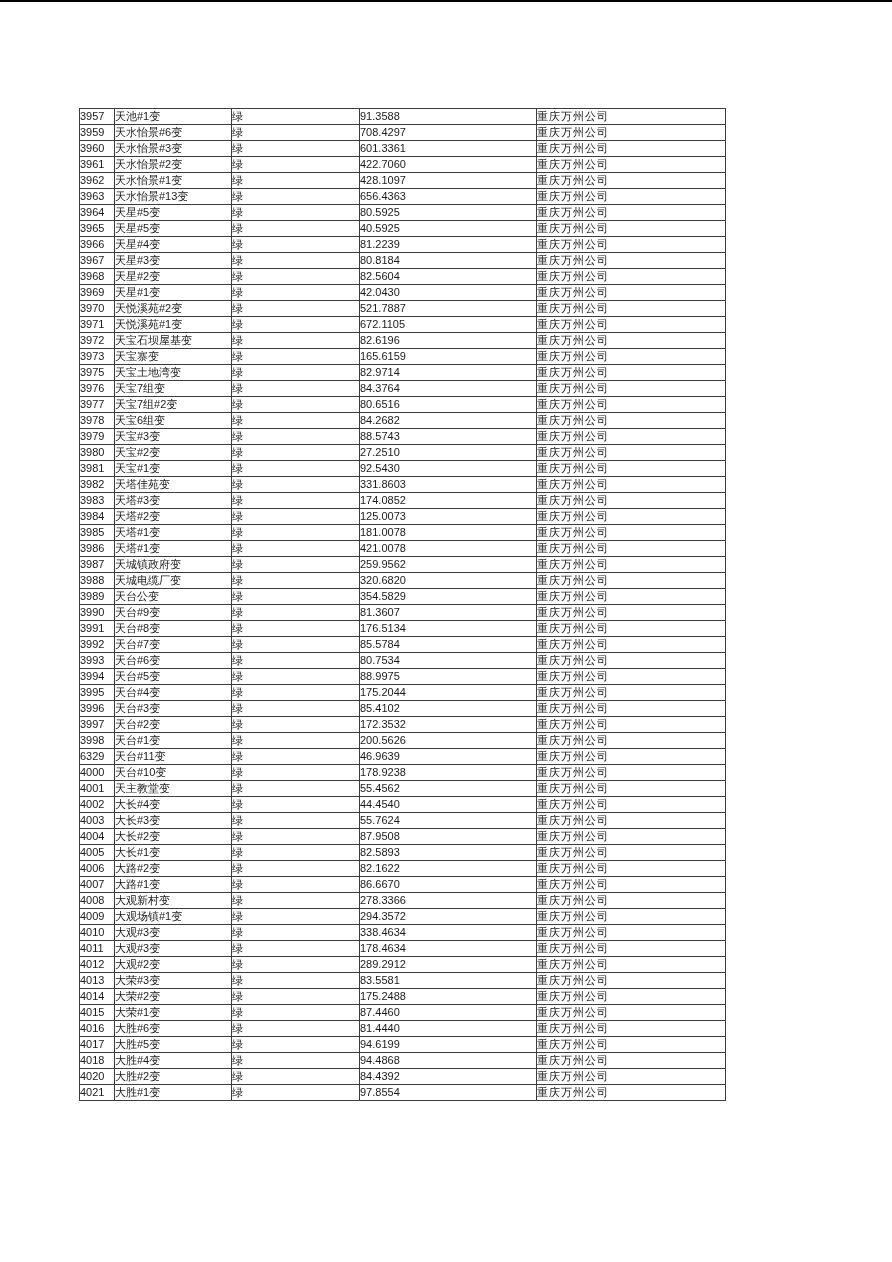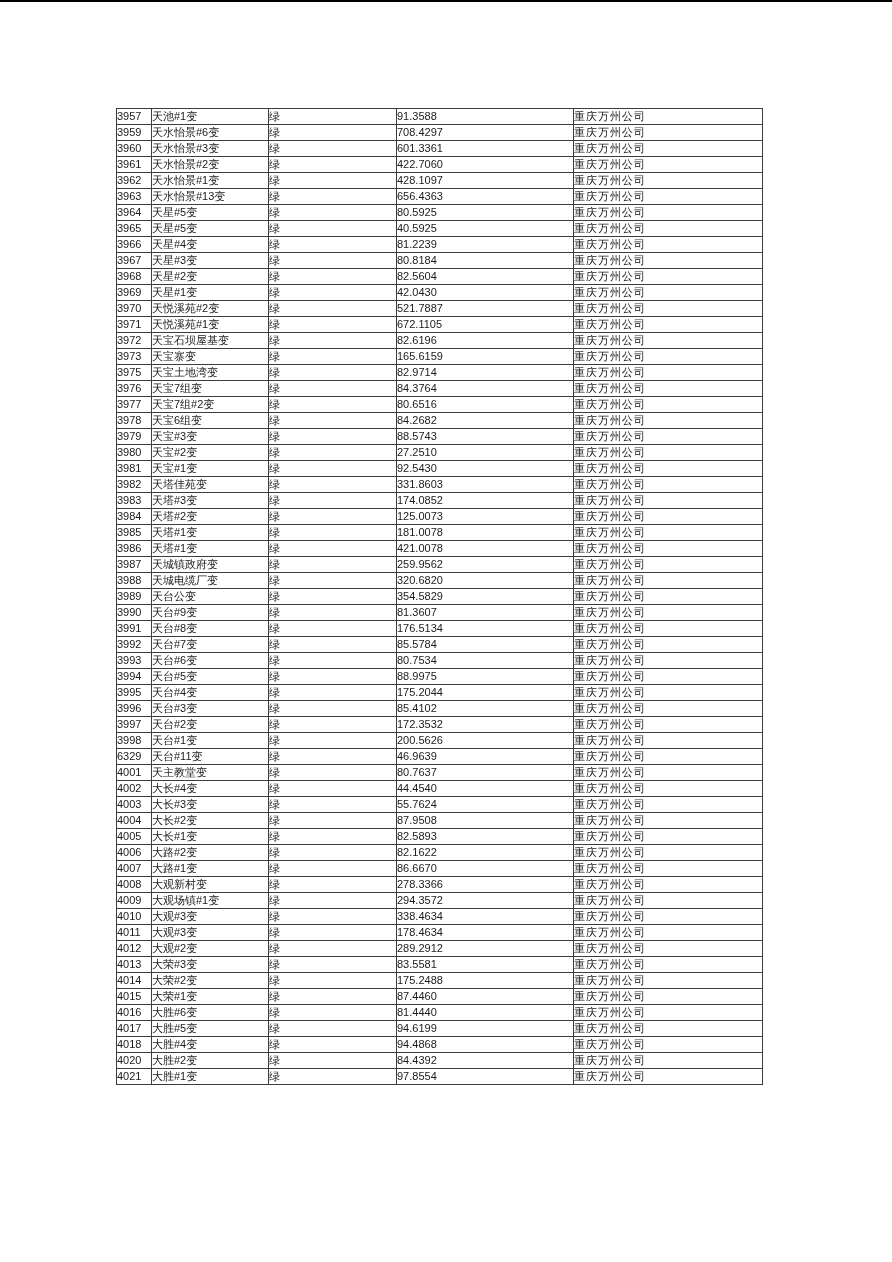--- a/index.html
+++ b/index.html
@@ -23,21 +23,20 @@
     height: 2px;
     background: #000000;
   }
   table.data-table {
     position: absolute;
     top: 108px;
     left: 79px;
     border-collapse: collapse;
     table-layout: fixed;
     width: 646px;
-    margin-left: 37px;
   }
   table.data-table td {
     border: 1px solid #3c3c3c;
     height: 15px;
     font-size: 11px;
     line-height: 15px;
     color: #1a1a1a;
     padding: 0;
     white-space: nowrap;
     overflow: hidden;
@@ -393,26 +392,33 @@
   </tr>
 
   <tr>
     <td class="c-id">6329</td>
     <td class="c-name">天台#11变</td>
     <td class="c-status">绿</td>
     <td class="c-value">46.9639</td>
     <td class="c-company">重庆万州公司</td>
   </tr>
 
+  <tr>
+    <td class="c-id">4000</td>
+    <td class="c-name">天台#10变</td>
+    <td class="c-status">绿</td>
+    <td class="c-value">178.9238</td>
+    <td class="c-company">重庆万州公司</td>
+  </tr>
 
   <tr>
     <td class="c-id">4001</td>
     <td class="c-name">天主教堂变</td>
     <td class="c-status">绿</td>
-    <td class="c-value">80.7637</td>
+    <td class="c-value">55.4562</td>
     <td class="c-company">重庆万州公司</td>
   </tr>
 
   <tr>
     <td class="c-id">4002</td>
     <td class="c-name">大长#4变</td>
     <td class="c-status">绿</td>
     <td class="c-value">44.4540</td>
     <td class="c-company">重庆万州公司</td>
   </tr>

